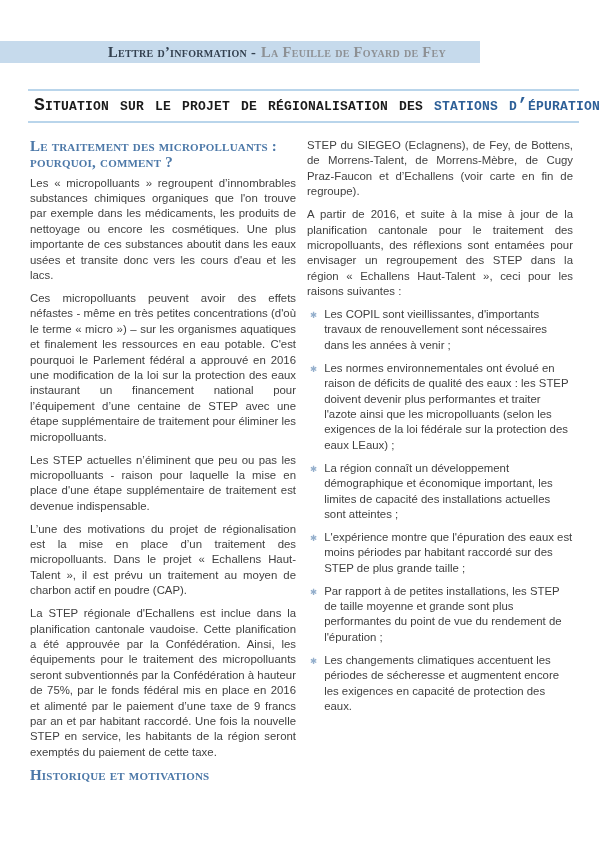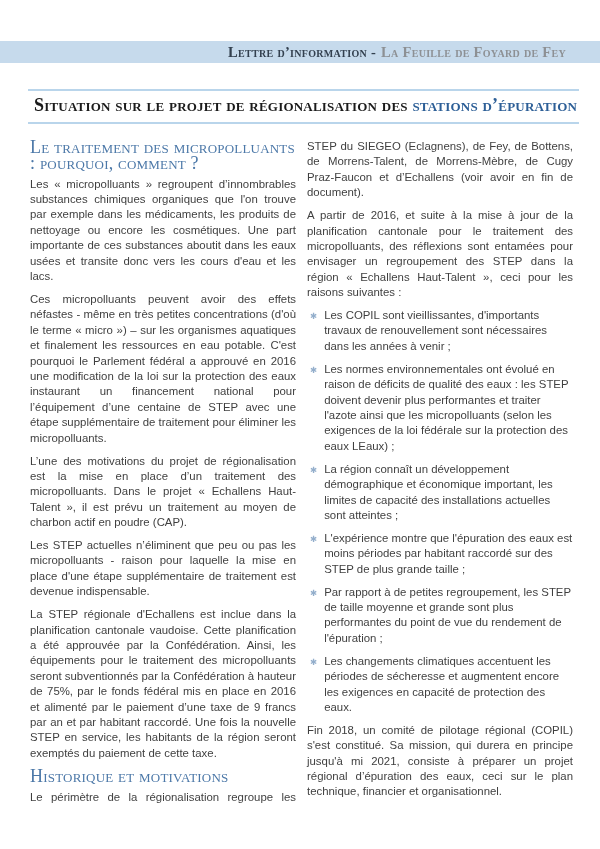--- a/index.html
+++ b/index.html
@@ -7,63 +7,63 @@
   body {
     background:#ffffff;
     font-family:"Liberation Sans","DejaVu Sans",sans-serif;
     color:#3f3f3f;
     overflow:hidden;
   }
   .page { width:600px; height:849px; padding-top:41px; }
 
   
   .band {
-    width:600px; height:22px;
+    width:480px; height:22px;
     background:#c6daec;
     text-align:right;
     padding-right:34px;
     font-family:"Liberation Serif","DejaVu Serif",serif;
     font-variant:small-caps;
     font-weight:700;
     font-size:14.5px;
     line-height:22px;
     letter-spacing:.3px;
     white-space:nowrap;
   }
   .band .label { color:#33404f; margin-right:5px; }
   .band .name  { color:#8d9094; }
 
   
   .article-title {
     margin:26px 21px 0 28px;
     border-top:2px solid #b9d5eb;
     border-bottom:2px solid #b9d5eb;
     padding:4px 2px 6px 6px;
-    font-family:Liberation Serif, serif;
+    font-family:Liberation Mono, monospace;
     font-variant:small-caps;
     font-weight:700;
     font-size:18px;
     letter-spacing:.2px;
     color:#1b1b1b;
     white-space:nowrap;
   }
   .article-title .hl { color:#2d5f97; }
 
   
   .columns { display:flex; gap:11px; margin:15px 27px 0 30px; }
   .col { flex:1; min-width:0; font-size:11.4px; line-height:15.4px; text-align:justify; }
   .col p { margin-bottom:7.5px; }
   .col p.force-justify { text-align-last:justify; }
 
   h2.section {
     font-family:"Liberation Serif","DejaVu Serif",serif;
     font-variant:small-caps;
-    font-weight:400;
+    font-weight:700;
     color:#4c78a8;
-    font-size:18px;
+    font-size:15px;
     line-height:15.8px;
     letter-spacing:.2px;
     margin:1px 0 5px 0;
     text-align:left;
   }
 
   ul.reasons { list-style:none; margin:1px 0 7px 3px; }
   ul.reasons li { display:flex; gap:7px; margin-bottom:7.5px; text-align:left; }
   ul.reasons .marker { flex:0 0 auto; color:#93aecb; font-size:8.5px; line-height:15px; padding-top:1px; }
 </style>
@@ -77,55 +77,53 @@
   </div>
 
   <div class="article-title">
     <span>Situation sur le projet de régionalisation des </span><span class="hl">stations d’épuration</span>
   </div>
 
   <div class="columns">
 
     <div class="col">
       <h2 class="section">Le traitement des micropolluants : pourquoi, comment ?</h2>
-      <p>Les « micropolluants » regroupent d’innombrables substances chimiques organiques que l'on trouve par exemple dans les médicaments, les produits de nettoyage ou encore les cosmétiques. Une part importante de ces substances aboutit dans les eaux usées et transite donc vers les cours d'eau et les lacs.</p>
+      <p>Les « micropolluants » regroupent d’innombrables substances chimiques organiques que l'on trouve par exemple dans les médicaments, les produits de nettoyage ou encore les cosmétiques. Une plus importante de ces substances aboutit dans les eaux usées et transite donc vers les cours d'eau et les lacs.</p>
       <p>Ces micropolluants peuvent avoir des effets néfastes - même en très petites concentrations (d'où le terme « micro ») – sur les organismes aquatiques et finalement les ressources en eau potable. C'est pourquoi le Parlement fédéral a approuvé en 2016 une modification de la loi sur la protection des eaux instaurant un financement national pour l’équipement d’une centaine de STEP avec une étape supplémentaire de traitement pour éliminer les micropolluants.</p>
+      <p>Les STEP actuelles n’éliminent que peu ou pas les micropolluants - raison pour laquelle la mise en place d'une étape supplémentaire de traitement est devenue indispensable.</p>
       <p>L’une des motivations du projet de régionalisation est la mise en place d’un traitement des micropolluants. Dans le projet « Echallens Haut-Talent », il est prévu un traitement au moyen de charbon actif en poudre (CAP).</p>
-      <p>Les STEP actuelles n’éliminent que peu ou pas les micropolluants - raison pour laquelle la mise en place d'une étape supplémentaire de traitement est devenue indispensable.</p>
       <p>La STEP régionale d'Echallens est inclue dans la planification cantonale vaudoise. Cette planification a été approuvée par la Confédération. Ainsi, les équipements pour le traitement des micropolluants seront subventionnés par la Confédération à hauteur de 75%, par le fonds fédéral mis en place en 2016 et alimenté par le paiement d’une taxe de 9 francs par an et par habitant raccordé. Une fois la nouvelle STEP en service, les habitants de la région seront exemptés du paiement de cette taxe.</p>
       <h2 class="section">Historique et motivations</h2>
-      <p class="force-justify">Le périmètre de la régionalisation regroupe les</p>
     </div>
 
     <div class="col">
-      <p>STEP du SIEGEO (Eclagnens), de Fey, de Bottens, de Morrens-Talent, de Morrens-Mèbre, de Cugy Praz-Faucon et d’Echallens (voir avoir en fin de document).</p>
+      <p>STEP du SIEGEO (Eclagnens), de Fey, de Bottens, de Morrens-Talent, de Morrens-Mèbre, de Cugy Praz-Faucon et d’Echallens (voir carte en fin de regroupe).</p>
       <p>A partir de 2016, et suite à la mise à jour de la planification cantonale pour le traitement des micropolluants, des réflexions sont entamées pour envisager un regroupement des STEP dans la région « Echallens Haut-Talent », ceci pour les raisons suivantes :</p>
       <ul class="reasons">
         <li>
           <span class="marker">✱</span>
           <span>Les COPIL sont vieillissantes, d'importants travaux de renouvellement sont nécessaires dans les années à venir ;</span>
         </li>
         <li>
           <span class="marker">✱</span>
           <span>Les normes environnementales ont évolué en raison de déficits de qualité des eaux : les STEP doivent devenir plus performantes et traiter l'azote ainsi que les micropolluants (selon les exigences de la loi fédérale sur la protection des eaux LEaux) ;</span>
         </li>
         <li>
           <span class="marker">✱</span>
           <span>La région connaît un développement démographique et économique important, les limites de capacité des installations actuelles sont atteintes ;</span>
         </li>
         <li>
           <span class="marker">✱</span>
           <span>L'expérience montre que l'épuration des eaux est moins périodes par habitant raccordé sur des STEP de plus grande taille ;</span>
         </li>
         <li>
           <span class="marker">✱</span>
-          <span>Par rapport à de petites regroupement, les STEP de taille moyenne et grande sont plus performantes du point de vue du rendement de l'épuration ;</span>
+          <span>Par rapport à de petites installations, les STEP de taille moyenne et grande sont plus performantes du point de vue du rendement de l'épuration ;</span>
         </li>
         <li>
           <span class="marker">✱</span>
           <span>Les changements climatiques accentuent les périodes de sécheresse et augmentent encore les exigences en capacité de protection des eaux.</span>
         </li>
       </ul>
-      <p>Fin 2018, un comité de pilotage régional (COPIL) s'est constitué. Sa mission, qui durera en principe jusqu'à mi 2021, consiste à préparer un projet régional d’épuration des eaux, ceci sur le plan technique, financier et organisationnel.</p>
     </div>
 
   </div>
 </div>
 
 </body></html>

